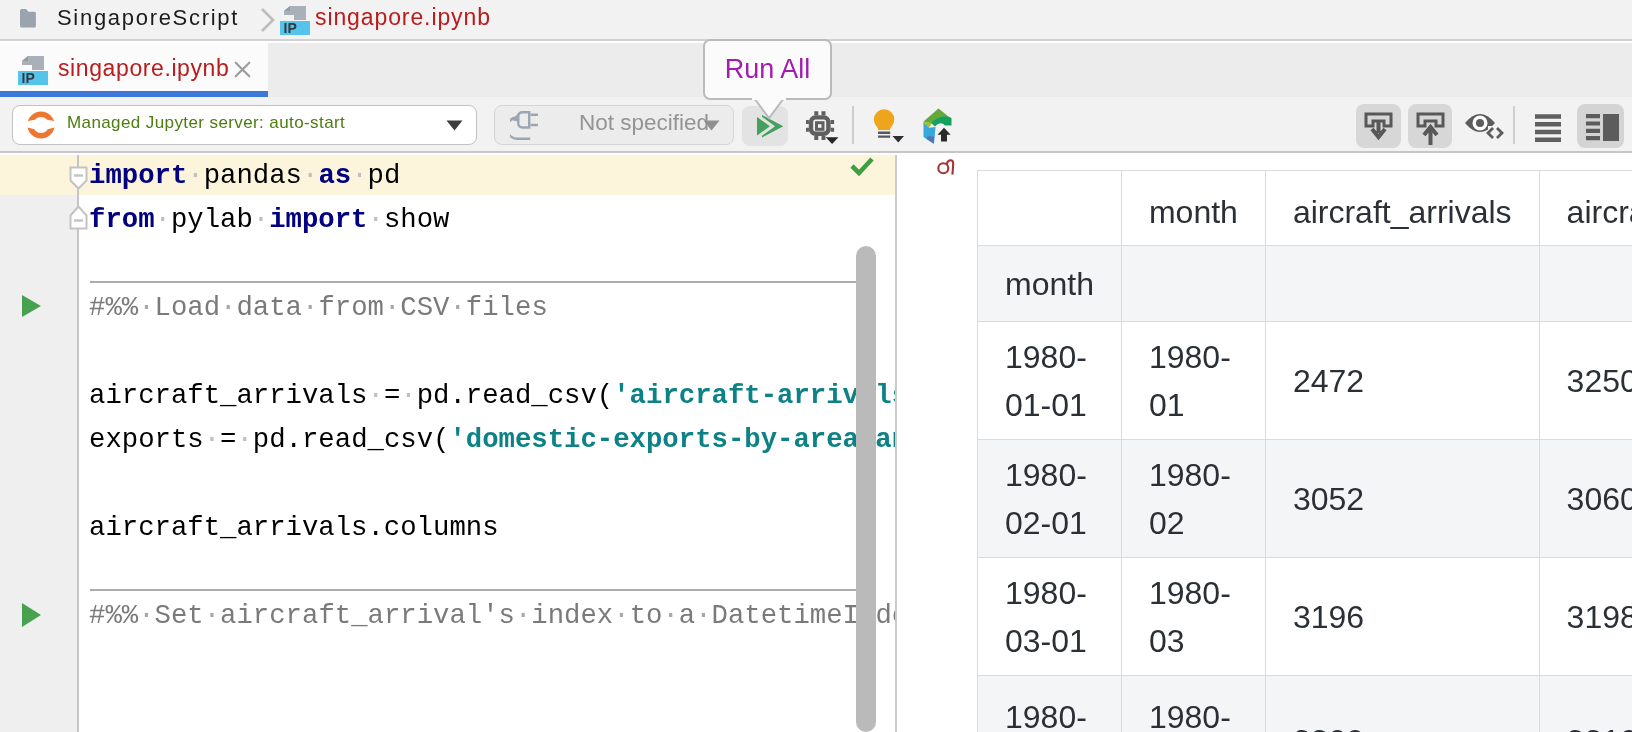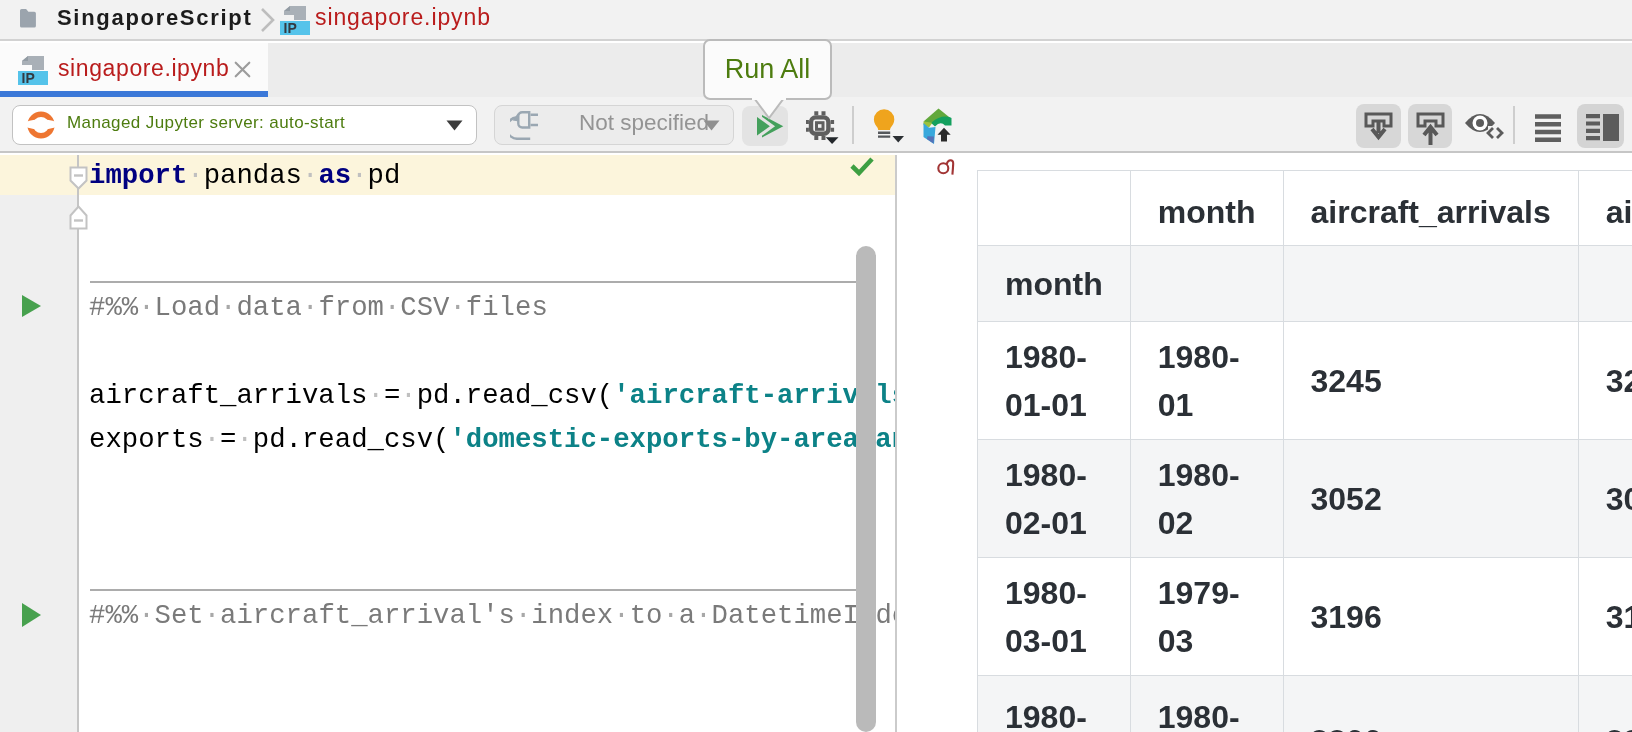--- a/index.html
+++ b/index.html
@@ -38,39 +38,39 @@
 .ws { color:#c0c0c0; }
 .cmt .ws { color:#a8a8a8; }
 .csep { position:absolute; left:90px; width:766px; height:1.6px; background:#acacac; }
 #scrollbar { position:absolute; left:856px; top:91px; width:20px; height:486px; background:#bababa; border-radius:10px; }
 #divider { position:absolute; left:895px; top:155px; width:2px; height:577px; background:#cbcbcb; }
 
 
 #output { position:absolute; left:897px; top:155px; width:735px; height:577px; background:#ffffff; overflow:hidden; }
 #dftable { position:absolute; left:80px; top:15px; border-collapse:collapse; table-layout:fixed;
   font-size:32px; line-height:48px; color:#2b3036; }
-#dftable td, #dftable th { border:1.5px solid #d8dce0; padding:0 27px; font-weight:bold; text-align:left; vertical-align:middle; overflow:hidden; }
+#dftable td, #dftable th { border:1.5px solid #d8dce0; padding:0 27px; font-weight:normal; text-align:left; vertical-align:middle; overflow:hidden; }
 #dftable .stripe { background:#f4f5f6; }
 #dftable .hrow th { padding-top:7px; }
 
 
 #tooltip { position:absolute; left:703px; top:39px; width:129px; height:61px; background:#fbfbfb;
   border:2px solid #bbbbbb; border-radius:7px; z-index:50; }
-#tooltip span { position:absolute; left:0; right:0; top:13px; text-align:center; font-size:27px; color:#4d7c0f; }
+#tooltip span { position:absolute; left:0; right:0; top:13px; text-align:center; font-size:27px; color:#a21caf; }
 #tippointer { position:absolute; left:746px; top:98px; z-index:51; }
 </style>
 </head>
 <body>
 <div id="app">
 
   <div id="crumbbar"></div>
   <svg class="abs" style="left:19px;top:6px" width="17" height="24" viewBox="0 0 17 24">
       <path d="M1 4.5 a1.6 1.6 0 0 1 1.6-1.6 h4.5 l2.3 2.8 h5.9 a1.6 1.6 0 0 1 1.6 1.6 V20 a1.6 1.6 0 0 1 -1.6 1.6 h-12.7 A1.6 1.6 0 0 1 1 20 Z" fill="#9ba4ad"></path>
     </svg>
-  <div class="abs crumbtext" style="left:57px;top:5px;font-weight:bold;font-size:22px;letter-spacing:1.7px;color:#1c1c1c;">SingaporeScript</div>
+  <div class="abs crumbtext" style="left:57px;top:5px;font-weight:normal;font-size:22px;letter-spacing:1.7px;color:#1c1c1c;">SingaporeScript</div>
   <svg class="abs" style="left:258px;top:7px" width="20" height="26" viewBox="0 0 20 26">
       <path d="M4 2 L15 13 L4 24" fill="none" stroke="#bdbdbd" stroke-width="2.6"></path>
     </svg>
   <svg class="abs" style="left:280px;top:5px" width="30" height="31" viewBox="0 0 30 31">
     <path d="M14 1 h12 v14 h-12 v-5 h-10 v-4 l6 -5 h4 z" fill="#a9b0b7"></path>
     <path d="M4 6 l6 -5 v5 z" fill="#939ca4"></path>
     <rect x="0" y="16" width="30" height="14" fill="#55c3ea"></rect>
     <text x="3.5" y="27.5" font-family="Liberation Sans, sans-serif" font-size="14" font-weight="bold" fill="#333a42">IP</text>
   </svg>
   <div class="abs crumbtext green" style="left:315px;top:4px;font-size:23px;letter-spacing:0.9px;">singapore.ipynb</div>
@@ -174,23 +174,25 @@
     <path d="M0 2.2 h14 M0 9.5 h14 M0 16.8 h14 M0 24.1 h14" stroke="#5c5c5c" stroke-width="4.2"></path>
     <rect x="17" y="0" width="16" height="27" fill="#5c5c5c"></rect>
   </svg>
 
   <div id="editor">
     <div id="yellow"></div>
     <div id="gutter2" style="position:absolute;left:0;top:40px;width:77px;height:537px;background:#efefef;"></div>
     <div id="gutline"></div>
     <div class="codeclip">
       <div class="ln" style="top:-1px"><span class="kw">import</span><span class="ws">·</span>pandas<span class="ws">·</span><span class="kw">as</span><span class="ws">·</span>pd</div>
+      <div class="ln" style="top:43px"><span class="kw">from</span><span class="ws">·</span>pylab<span class="ws">·</span><span class="kw">import</span><span class="ws">·</span>show</div>
       <div class="ln cmt" style="top:131px">#%%<span class="ws">·</span>Load<span class="ws">·</span>data<span class="ws">·</span>from<span class="ws">·</span>CSV<span class="ws">·</span>files</div>
       <div class="ln" style="top:219px">aircraft_arrivals<span class="ws">·</span>=<span class="ws">·</span>pd.read_csv(<span class="str">'aircraft-arrivals-departures.csv'</span>)</div>
       <div class="ln" style="top:263px">exports<span class="ws">·</span>=<span class="ws">·</span>pd.read_csv(<span class="str">'domestic-exports-by-area-and-month.csv'</span>)</div>
+      <div class="ln" style="top:351px">aircraft_arrivals.columns</div>
       <div class="ln cmt" style="top:439px">#%%<span class="ws">·</span>Set<span class="ws">·</span>aircraft_arrival's<span class="ws">·</span>index<span class="ws">·</span>to<span class="ws">·</span>a<span class="ws">·</span>DatetimeIndex</div>
     </div>
     <div class="csep" style="top:126px"></div>
     <div class="csep" style="top:434px"></div>
     <svg class="abs" style="left:69px;top:11px" width="19" height="25" viewBox="0 0 19 25">
       <path d="M1.5 1.5 h16 v13 l-8 8 l-8 -8 z" fill="#ffffff" stroke="#c3c3c3" stroke-width="2"></path>
       <path d="M5 9.5 h9" stroke="#c3c3c3" stroke-width="2.4"></path>
     </svg>
     <svg class="abs" style="left:69px;top:50px" width="19" height="25" viewBox="0 0 19 25">
       <path d="M1.5 23.5 h16 v-13 l-8 -9 l-8 9 z" fill="#ffffff" stroke="#c3c3c3" stroke-width="2"></path>
@@ -230,32 +232,32 @@
           </tr>
       <tr style="height:76px" class="stripe">
             <td>month</td>
             <td></td>
             <td></td>
             <td></td>
           </tr>
       <tr style="height:118px">
             <td>1980-01-01</td>
             <td>1980-01</td>
-            <td>3245</td>
+            <td>2472</td>
             <td>3250</td>
           </tr>
       <tr style="height:118px" class="stripe">
             <td>1980-02-01</td>
             <td>1980-02</td>
             <td>3052</td>
             <td>3060</td>
           </tr>
       <tr style="height:118px">
             <td>1980-03-01</td>
-            <td>1979-03</td>
+            <td>1980-03</td>
             <td>3196</td>
             <td>3198</td>
           </tr>
       <tr style="height:131px" class="stripe">
             <td>1980-04-01</td>
             <td>1980-04</td>
             <td>3300</td>
             <td>3310</td>
           </tr>
     </tbody>

